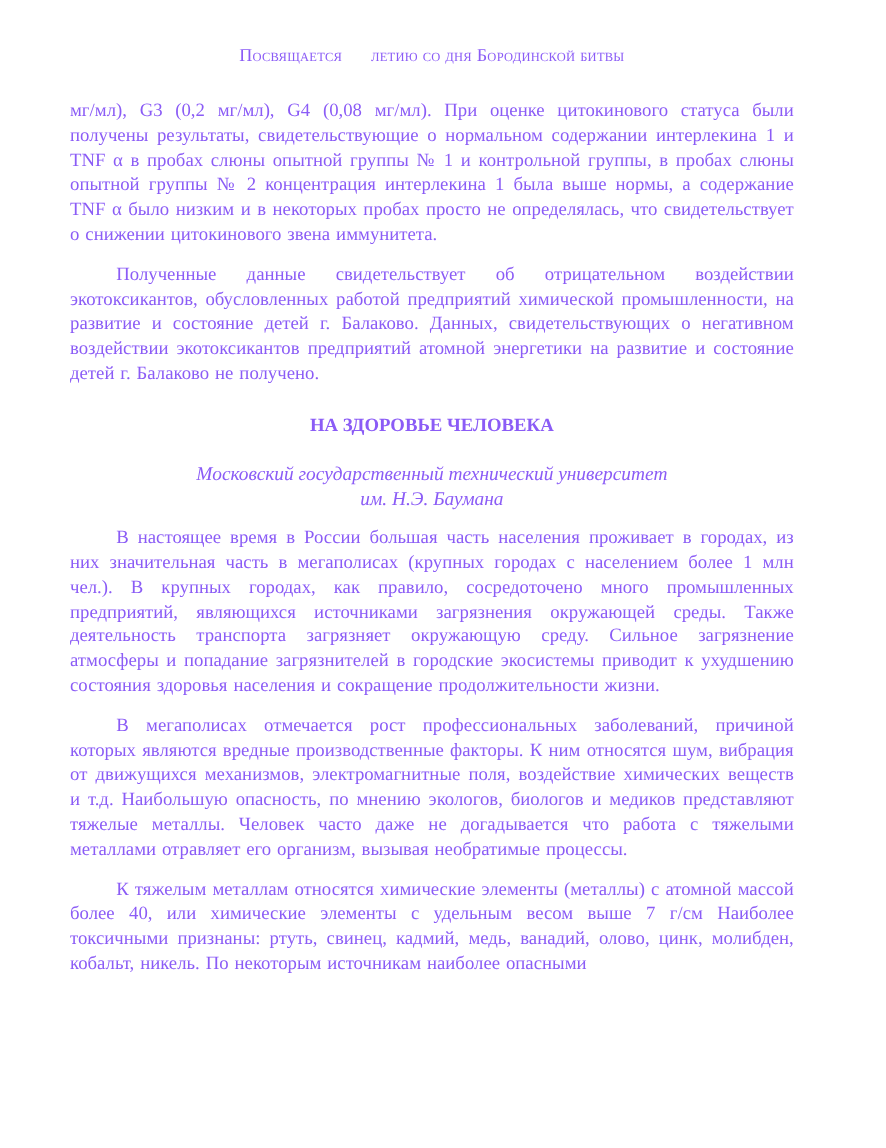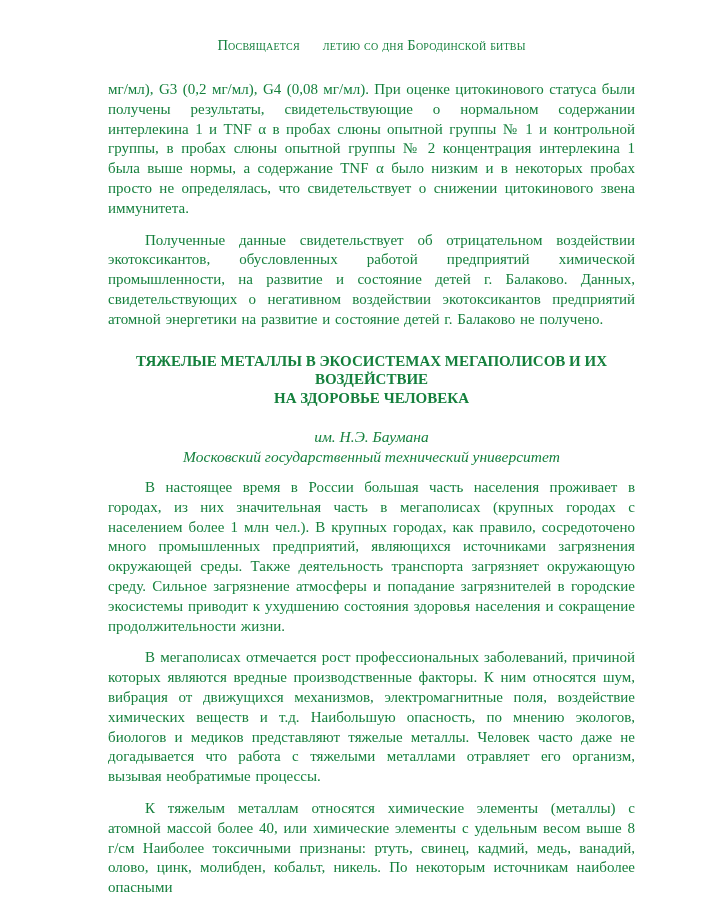--- a/index.html
+++ b/index.html
@@ -5,24 +5,24 @@
   html, body {
     margin: 0;
     padding: 0;
     background: #ffffff;
   }
   .page {
     position: relative;
     width: 709px;
     height: 918px;
     box-sizing: border-box;
-    padding: 36px 62px 0 96px;
+    padding: 36px 62px 0 44px;
     background: #ffffff;
     font-family: "Liberation Serif", "DejaVu Serif", serif;
-    color: #15803d;
+    color: #8b5cf6;
     overflow: hidden;
   }
   .dedication {
     text-align: center;
     font-variant: small-caps;
     font-size: 14.5px;
     line-height: 18px;
     letter-spacing: 0.2px;
     margin-bottom: 26px;
     white-space: nowrap;
@@ -76,28 +76,27 @@
   <div class="dedication">
     <span>Посвящается</span><span class="ded-gap"></span><span>летию со дня Бородинской битвы</span>
   </div>
 
   <p class="body no-indent">мг/мл), G3 (0,2 мг/мл), G4 (0,08 мг/мл). При оценке цитокинового статуса были получены результаты, свидетельствующие о нормальном содержании интерлекина 1 и TNF α в пробах слюны опытной группы № 1 и контрольной группы, в пробах слюны опытной группы № 2 концентрация интерлекина 1 была выше нормы, а содержание TNF α было низким и в некоторых пробах просто не определялась, что свидетельствует о снижении цитокинового звена иммунитета.</p>
 
   <p class="body">Полученные данные свидетельствует об отрицательном воздействии экотоксикантов, обусловленных работой предприятий химической промышленности, на развитие и состояние детей г. Балаково. Данных, свидетельствующих о негативном воздействии экотоксикантов предприятий атомной энергетики на развитие и состояние детей г. Балаково не получено.</p>
 
 
   <div class="title">
-    <div>ТЯЖЕЛЫЕ МЕТАЛЛЫ В ЭКОСИСТЕМАХ МЕГАПОЛИСОВ И ИХ ВОЗДЕЙСТВИЕ</div>
     <div>НА ЗДОРОВЬЕ ЧЕЛОВЕКА</div>
   </div>
 
   <div class="affiliation">
+    <div>Московский государственный технический университет</div>
     <div>им. Н.Э. Баумана</div>
-    <div>Московский государственный технический университет</div>
   </div>
 
   <p class="body first-after-affil">В настоящее время в России большая часть населения проживает в городах, из них значительная часть в мегаполисах (крупных городах с населением более 1 млн чел.). В крупных городах, как правило, сосредоточено много промышленных предприятий, являющихся источниками загрязнения окружающей среды. Также деятельность транспорта загрязняет окружающую среду. Сильное загрязнение атмосферы и попадание загрязнителей в городские экосистемы приводит к ухудшению состояния здоровья населения и сокращение продолжительности жизни.</p>
 
   <p class="body">В мегаполисах отмечается рост профессиональных заболеваний, причиной которых являются вредные производственные факторы. К ним относятся шум, вибрация от движущихся механизмов, электромагнитные поля, воздействие химических веществ и т.д. Наибольшую опасность, по мнению экологов, биологов и медиков представляют тяжелые металлы. Человек часто даже не догадывается что работа с тяжелыми металлами отравляет его организм, вызывая необратимые процессы.</p>
 
-  <p class="body">К тяжелым металлам относятся химические элементы (металлы) с атомной массой более 40, или химические элементы с удельным весом выше 8 г/см Наиболее токсичными признаны: ртуть, свинец, кадмий, медь, ванадий, олово, цинк, молибден, кобальт, никель. По некоторым источникам наиболее опасными</p>
+  <p class="body">К тяжелым металлам относятся химические элементы (металлы) с атомной массой более 40, или химические элементы с удельным весом выше 7 г/см Наиболее токсичными признаны: ртуть, свинец, кадмий, медь, ванадий, олово, цинк, молибден, кобальт, никель. По некоторым источникам наиболее опасными</p>
 
 </div>
 
 </body></html>

